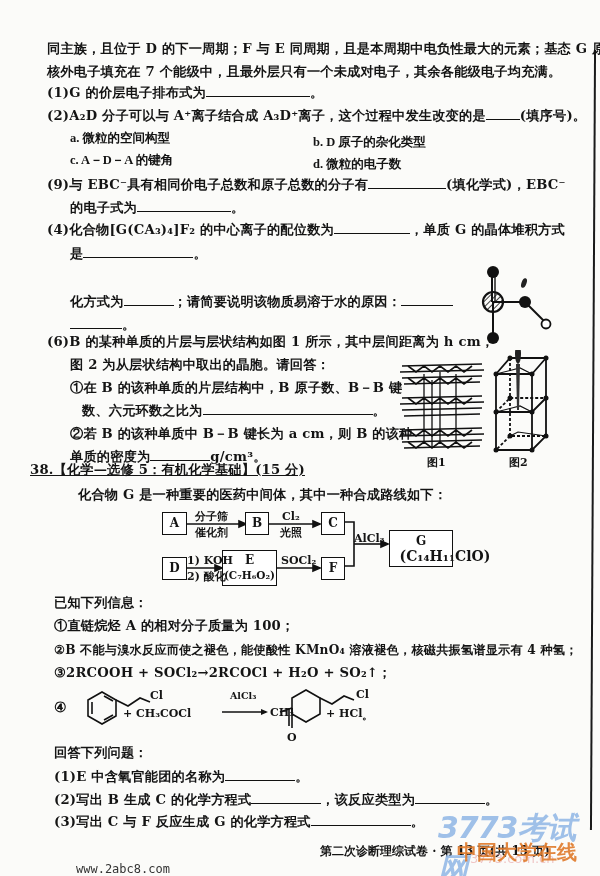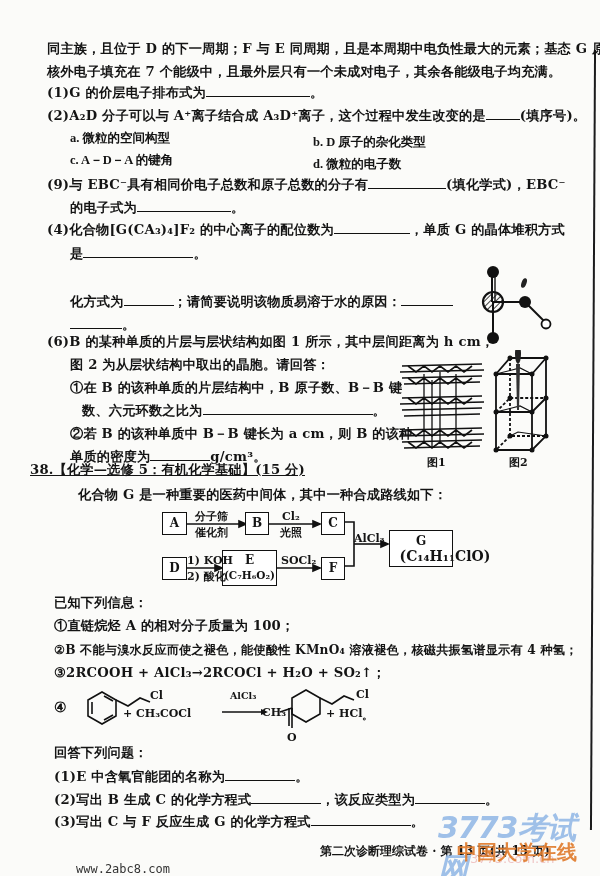--- a/index.html
+++ b/index.html
@@ -184,21 +184,21 @@
     <div class="small" style="left:280px; top:527px;">光照</div>
     <div class="small" style="left:187px; top:555px;">1) KOH</div>
     <div class="small" style="left:187px; top:571px;">2) 酸化</div>
     <div class="small" style="left:281px; top:555px;">SOCl₂</div>
     <div class="small" style="left:354px; top:533px;">AlCl₃</div>
   </div>
 
   <div class="ln" style="left:54px; top:594px;">已知下列信息：</div>
   <div class="ln" style="left:54px; top:617px;">①直链烷烃 A 的相对分子质量为 100；</div>
   <div class="ln" style="left:54px; top:641px; font-size:12.2px;">②B 不能与溴水反应而使之褪色，能使酸性 KMnO₄ 溶液褪色，核磁共振氢谱显示有 4 种氢；</div>
-  <div class="ln" style="left:54px; top:664px;">③2RCOOH + AlCl₃→2RCOCl + H₂O + SO₂↑；</div>
+  <div class="ln" style="left:54px; top:664px;">③2RCOOH + SOCl₂→2RCOCl + H₂O + SO₂↑；</div>
 
   <div>
     <div class="ln" style="left:54px; top:698px; font-size:14px;">④</div>
     <svg style="position:absolute; left:70px; top:686px;" width="300" height="60">
       <g stroke="#111" stroke-width="1.6" fill="none">
 
         <polygon points="18,14 32,6 46,14 46,30 32,38 18,30"></polygon>
         <line x1="22" y1="16" x2="22" y2="28"></line>
         <line x1="34" y1="10" x2="43" y2="15"></line>
         <line x1="34" y1="34" x2="43" y2="29"></line>
@@ -210,21 +210,21 @@
         <line x1="222" y1="22" x2="222" y2="42"></line>
         <line x1="219" y1="22" x2="219" y2="40"></line>
         <polygon points="222,22 222,6 236,-2 250,6 250,22 236,30" transform="translate(0,6)"></polygon>
         <polyline points="250,12 262,18 274,10 284,14"></polyline>
       </g>
       <polygon points="198,26 191,23 191,29" fill="#111"></polygon>
     </svg>
     <div class="small" style="left:150px; top:690px; font-family:'DejaVu Serif',serif;">Cl</div>
     <div class="small" style="left:123px; top:708px;">+ CH₃COCl</div>
     <div class="small" style="left:230px; top:690px; font-size:9.5px;">AlCl₃</div>
-    <div class="small" style="left:262px; top:707px;">CH₃</div>
+    <div class="small" style="left:270px; top:707px;">CH₃</div>
     <div class="small" style="left:287px; top:732px;">O</div>
     <div class="small" style="left:356px; top:689px;">Cl</div>
     <div class="small" style="left:326px; top:708px;">+ HCl</div>
     <div class="small" style="left:362px; top:710px;">。</div>
   </div>
 
   <div class="ln" style="left:54px; top:744px;">回答下列问题：</div>
   <div class="ln" style="left:54px; top:768px;">
     <span>(1)E 中含氧官能团的名称为</span><span class="blank" style="width:70px;"></span><span>。</span>
   </div>

